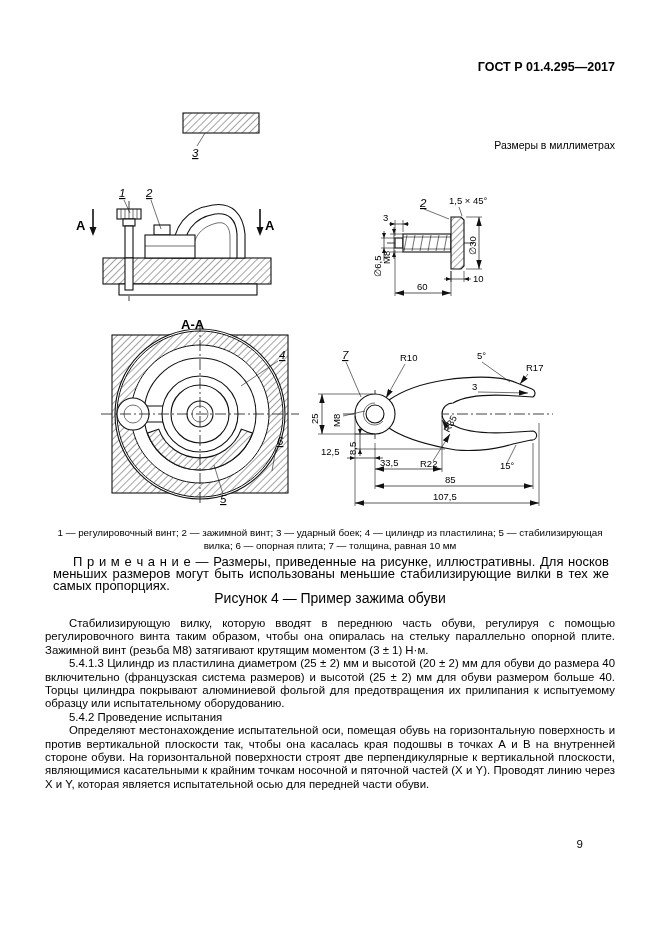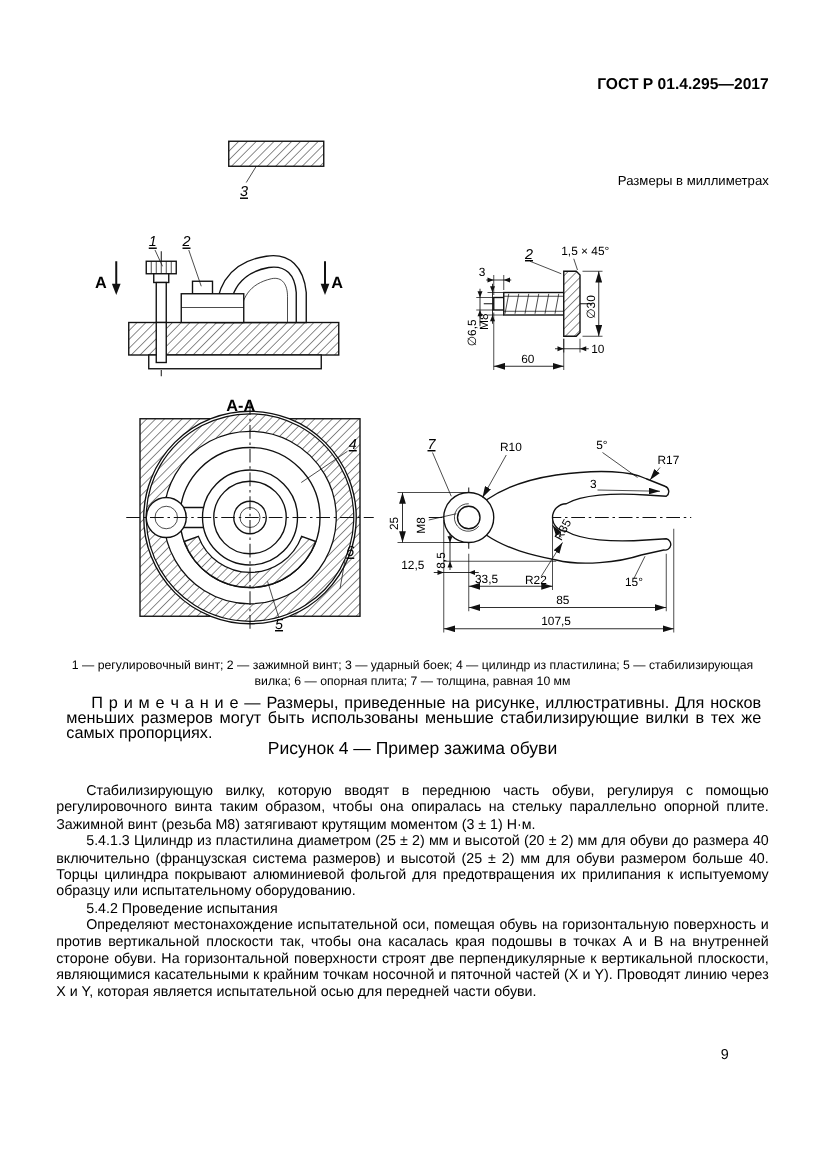--- a/index.html
+++ b/index.html
@@ -8,21 +8,21 @@
         font-family:"Liberation Sans",sans-serif;overflow:hidden;}
   .doc-number{position:absolute;top:60px;right:46px;font-size:12.5px;font-weight:bold;}
   .units-note{position:absolute;top:91px;right:46px;font-size:10.5px;margin-top:48px;}
   .fig{position:absolute;left:45px;top:103px;}
   .legend{position:absolute;top:527px;left:45px;width:570px;font-size:9.8px;
           text-align:center;line-height:12.5px;}
   .note{position:absolute;top:556px;left:53px;width:556px;font-size:13px;line-height:12px;
         text-align:justify;text-indent:20px;}
   .caption{position:absolute;top:590px;left:45px;width:570px;font-size:14px;text-align:center;}
   .bodytext{position:absolute;top:617px;left:45px;width:570px;font-size:11.4px;line-height:13.4px;
-            text-align:justify;margin-top:10px;}
+            text-align:justify;}
   .bodytext p{text-indent:24px;margin:0;}
   .bold{font-weight:normal;}
   .page-number{position:absolute;top:838px;right:78px;font-size:11.5px;}
   
   .sg-ol{fill:#fff;stroke:#111;stroke-width:1.1;}
   .sg-oln{fill:none;stroke:#111;stroke-width:1.1;}
   .sg-th{fill:none;stroke:#111;stroke-width:0.6;}
   .sg-dim{fill:none;stroke:#111;stroke-width:0.7;}
   .sg-cl{fill:none;stroke:#111;stroke-width:0.8;stroke-dasharray:11 3 2 3;}
   .sg-ht{fill:url(#h1);stroke:#111;stroke-width:1.1;}

